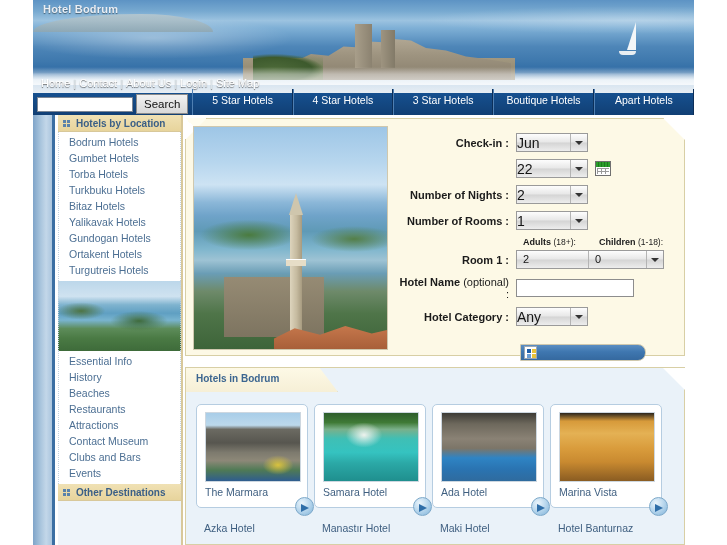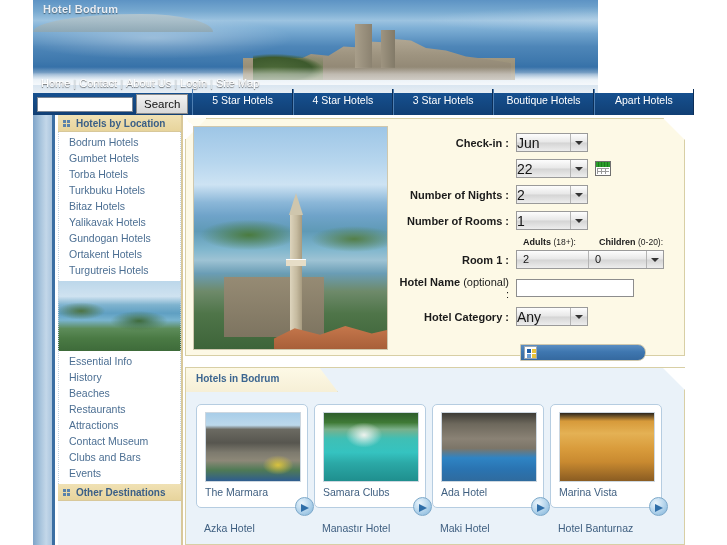--- a/index.html
+++ b/index.html
@@ -8,21 +8,21 @@
     width: 727px; height: 545px;
     overflow: hidden;
     background: #ffffff;
     font-family: "Liberation Sans", sans-serif;
   }
 
   #page { position: relative; width: 727px; height: 545px; background:#fff; }
 
   
   .banner {
-    position: absolute; left: 33px; top: 0; width: 565px; height: 93px;
+    position: absolute; left: 33px; top: 0; width: 661px; height: 93px;
     overflow: hidden;
     background:
       linear-gradient(180deg,#4a7fae 0%, #6ea2cb 18%, #a8cbe4 40%, #8fb9da 55%, #5a8fbd 72%, #3d6f9e 100%);
   }
   .banner-sea {
     position:absolute; left:0; top:0; width:100%; height:100%;
     background:
       radial-gradient(ellipse 200px 30px at 120px 38px, rgba(255,255,255,.35), rgba(255,255,255,0) 70%),
       radial-gradient(ellipse 300px 20px at 600px 20px, rgba(255,255,255,.25), rgba(255,255,255,0) 70%),
       linear-gradient(180deg, #5d93c4 0%, #77a9d0 12%, #9cc3e0 22%, #7fb0d6 30%, #4e86b8 50%, #3e78ad 66%, #2f6ba4 78%, #cfe0ee 86%, #e8eef4 100%);
@@ -522,21 +522,21 @@
           <div class="frow">
             <div class="flabel">Number of Rooms :</div>
             <div class="sel">
               <span>1</span>
               <span class="arrowbox"></span>
             </div>
           </div>
 
           <div class="mini-heads">
             <span class="mh1"><span>Adults</span> <span class="tiny">(18+):</span></span>
-            <span class="mh2"><span>Children</span> <span class="tiny">(0-20):</span></span>
+            <span class="mh2"><span>Children</span> <span class="tiny">(1-18):</span></span>
           </div>
 
           <div class="frow">
             <div class="flabel">Room 1 :</div>
             <div class="room-combo">
               <div class="cell">2</div>
               <div class="cell cell2">0</div>
               <span class="arrowbox"></span>
             </div>
           </div>
@@ -568,21 +568,21 @@
                 <div class="th-marmara"></div>
               </div>
             <div class="hname">The Marmara</div>
             <div class="goarrow"></div>
           </div>
 
           <div class="hcard" style="left:128px;">
             <div class="thumb">
                 <div class="th-samara"></div>
               </div>
-            <div class="hname">Samara Clubs</div>
+            <div class="hname">Samara Hotel</div>
             <div class="goarrow"></div>
           </div>
 
           <div class="hcard" style="left:246px;">
             <div class="thumb">
                 <div class="th-ada"></div>
               </div>
             <div class="hname">Ada Hotel</div>
             <div class="goarrow"></div>
           </div>

